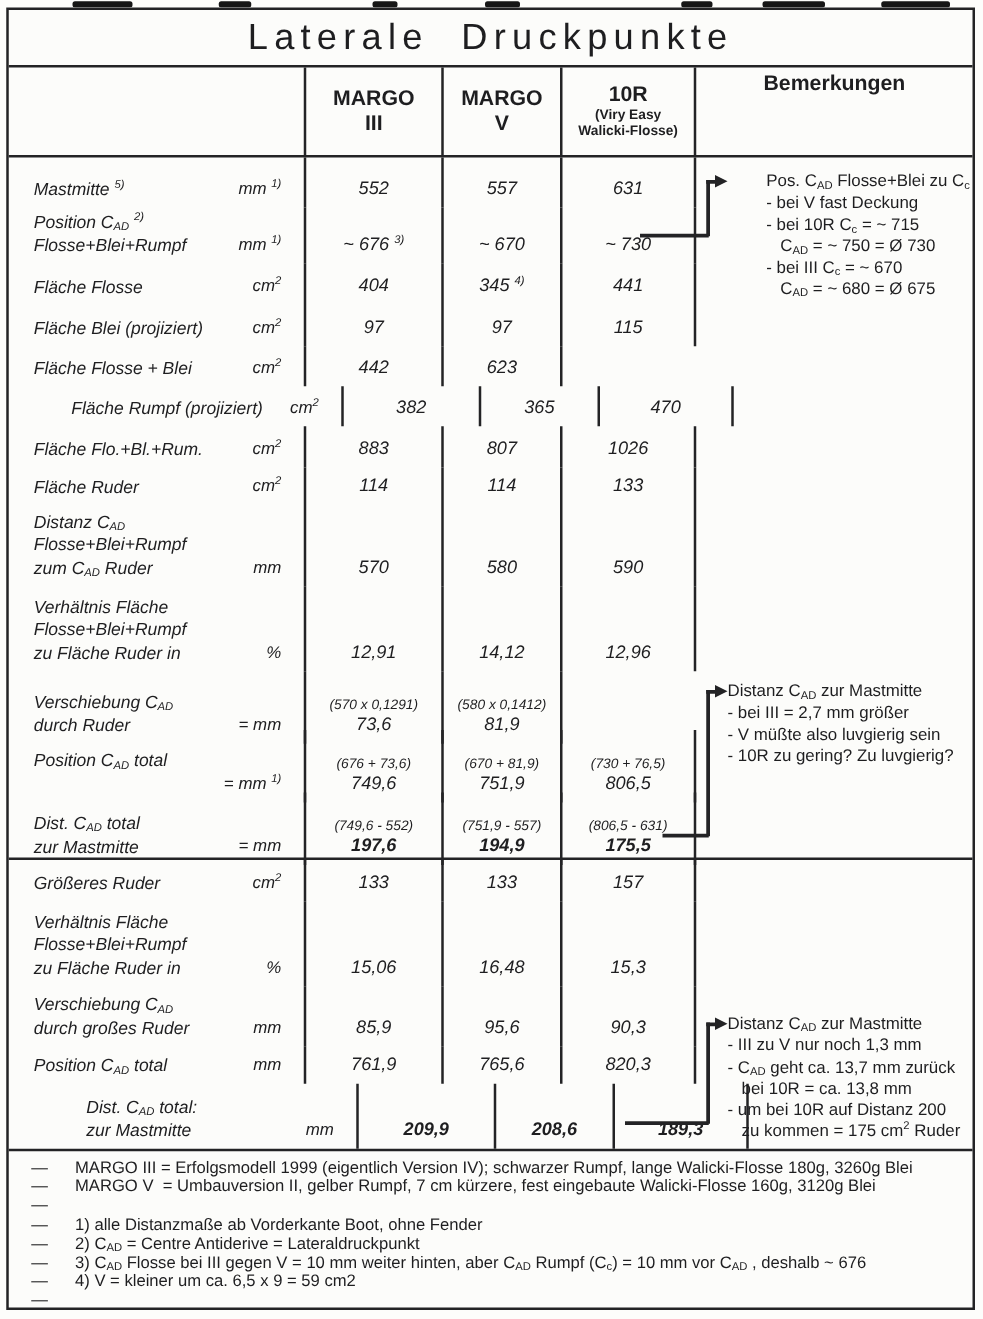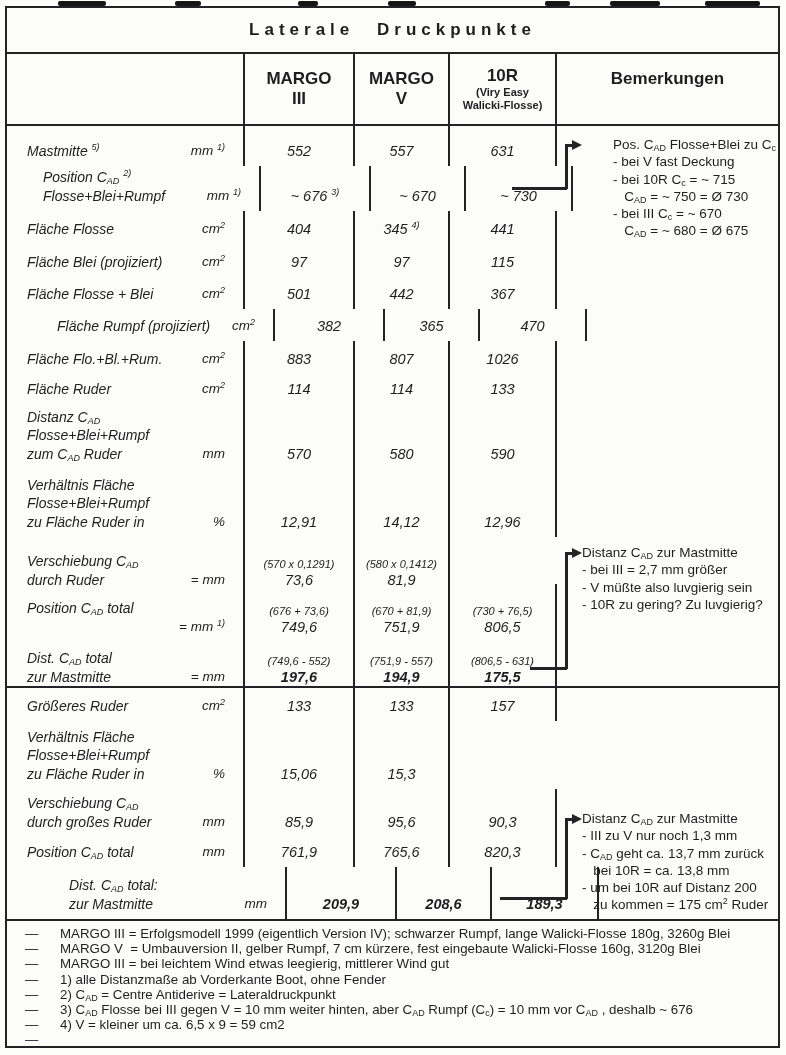--- a/index.html
+++ b/index.html
@@ -20,26 +20,26 @@
   .scan-artifact{position:absolute;top:1px;height:5px;background:#161616;border-radius:2px;}
 
   .sheet{
     position:absolute;left:5px;top:6px;width:775px;height:1042px;
     border:2px solid var(--line);
     background:var(--paper);
   }
 
   
   .title-row{height:46px;border-bottom:2px solid var(--line);display:flex;align-items:center;justify-content:center;}
-  .title{font-size:17px;font-weight:bold;letter-spacing:5px;word-spacing:13px;white-space:pre;text-align:center;}
+  .title{font-size:29px;font-weight:normal;letter-spacing:5px;word-spacing:13px;white-space:pre;text-align:center;}
 
   
   .header-row{display:grid;grid-template-columns:238px 110px 95px 107px 1fr;height:72px;border-bottom:2px solid var(--line);}
   .h-cell{border-right:2px solid var(--line);display:flex;flex-direction:column;align-items:center;justify-content:center;text-align:center;}
-  .h-cell.h-bem{border-right:none;justify-content:flex-start;padding-top:15px;}
+  .h-cell.h-bem{border-right:none;justify-content:flex-start;padding-top:3px;}
   .h-main{font-size:17px;font-weight:bold;line-height:20px;}
   .h-sub{font-size:11px;font-weight:bold;line-height:13.5px;}
 
   
   .tbody{position:relative;height:793px;}
   .trow{display:grid;grid-template-columns:153px 85px 110px 95px 107px 1fr;font-style:italic;}
   .trow.section{border-top:2px solid var(--line);}
   .cell{display:flex;align-items:flex-end;padding-bottom:6px;overflow:visible;}
   .c-label{padding-left:20px;}
   .c-label > div{white-space:nowrap;font-size:14px;line-height:18.5px;}
@@ -144,21 +144,21 @@
               <span class="num">557</span>
             </div>
           </div>
           <div class="cell c-val">
             <div>
               <span class="num">631</span>
             </div>
           </div>
           <div class="cell c-fill"></div>
         </div>
-        <div class="trow" style="height: 45px; margin-left: 16px;">
+        <div class="trow" style="height: 45px;">
           <div class="cell c-label">
             <div>Position C<sub>AD</sub> <sup>2)</sup><br>Flosse+Blei+Rumpf</div>
           </div>
           <div class="cell c-unit">
             <div>mm <sup>1)</sup></div>
           </div>
           <div class="cell c-val">
             <div>
               <span class="num">~ 676 <sup>3)</sup></span>
             </div>
@@ -225,31 +225,26 @@
         </div>
         <div class="trow" style="height: 32px;">
           <div class="cell c-label">
             <div>Fläche Flosse + Blei</div>
           </div>
           <div class="cell c-unit">
             <div>cm<sup>2</sup></div>
           </div>
           <div class="cell c-val">
             <div>
-              <span class="num">501</span>
-            </div>
-          </div>
-          <div class="cell c-val">
-            <div>
               <span class="num">442</span>
             </div>
           </div>
           <div class="cell c-val">
             <div>
-              <span class="num">367</span>
+              <span class="num">623</span>
             </div>
           </div>
           <div class="cell c-fill"></div>
         </div>
         <div class="trow" style="height: 32px; margin-left: 30px;">
           <div class="cell c-label">
             <div>Fläche Rumpf (projiziert)</div>
           </div>
           <div class="cell c-unit">
             <div>cm<sup>2</sup></div>
@@ -469,20 +464,25 @@
         <div class="trow" style="height: 68px;">
           <div class="cell c-label">
             <div>Verhältnis Fläche<br>Flosse+Blei+Rumpf<br>zu Fläche Ruder in</div>
           </div>
           <div class="cell c-unit">
             <div>%</div>
           </div>
           <div class="cell c-val">
             <div>
               <span class="num">15,06</span>
+            </div>
+          </div>
+          <div class="cell c-val">
+            <div>
+              <span class="num">16,48</span>
             </div>
           </div>
           <div class="cell c-val">
             <div>
               <span class="num">15,3</span>
             </div>
           </div>
           <div class="cell c-fill"></div>
         </div>
         <div class="trow" style="height: 48px;">
@@ -567,21 +567,20 @@
     <div class="note-line">
           <span class="note-dash">—</span>
           <span class="note-text">MARGO III = Erfolgsmodell 1999 (eigentlich Version IV); schwarzer Rumpf, lange Walicki-Flosse 180g, 3260g Blei</span>
         </div>
         <div class="note-line">
           <span class="note-dash">—</span>
           <span class="note-text">MARGO V  = Umbauversion II, gelber Rumpf, 7 cm kürzere, fest eingebaute Walicki-Flosse 160g, 3120g Blei</span>
         </div>
         <div class="note-line">
           <span class="note-dash">—</span>
-          <span class="note-text">MARGO III = bei leichtem Wind etwas leegierig, mittlerer Wind gut</span>
         </div>
         <div class="note-line">
           <span class="note-dash">—</span>
           <span class="note-text">1) alle Distanzmaße ab Vorderkante Boot, ohne Fender</span>
         </div>
         <div class="note-line">
           <span class="note-dash">—</span>
           <span class="note-text">2) C<sub>AD</sub> = Centre Antiderive = Lateraldruckpunkt</span>
         </div>
         <div class="note-line">

